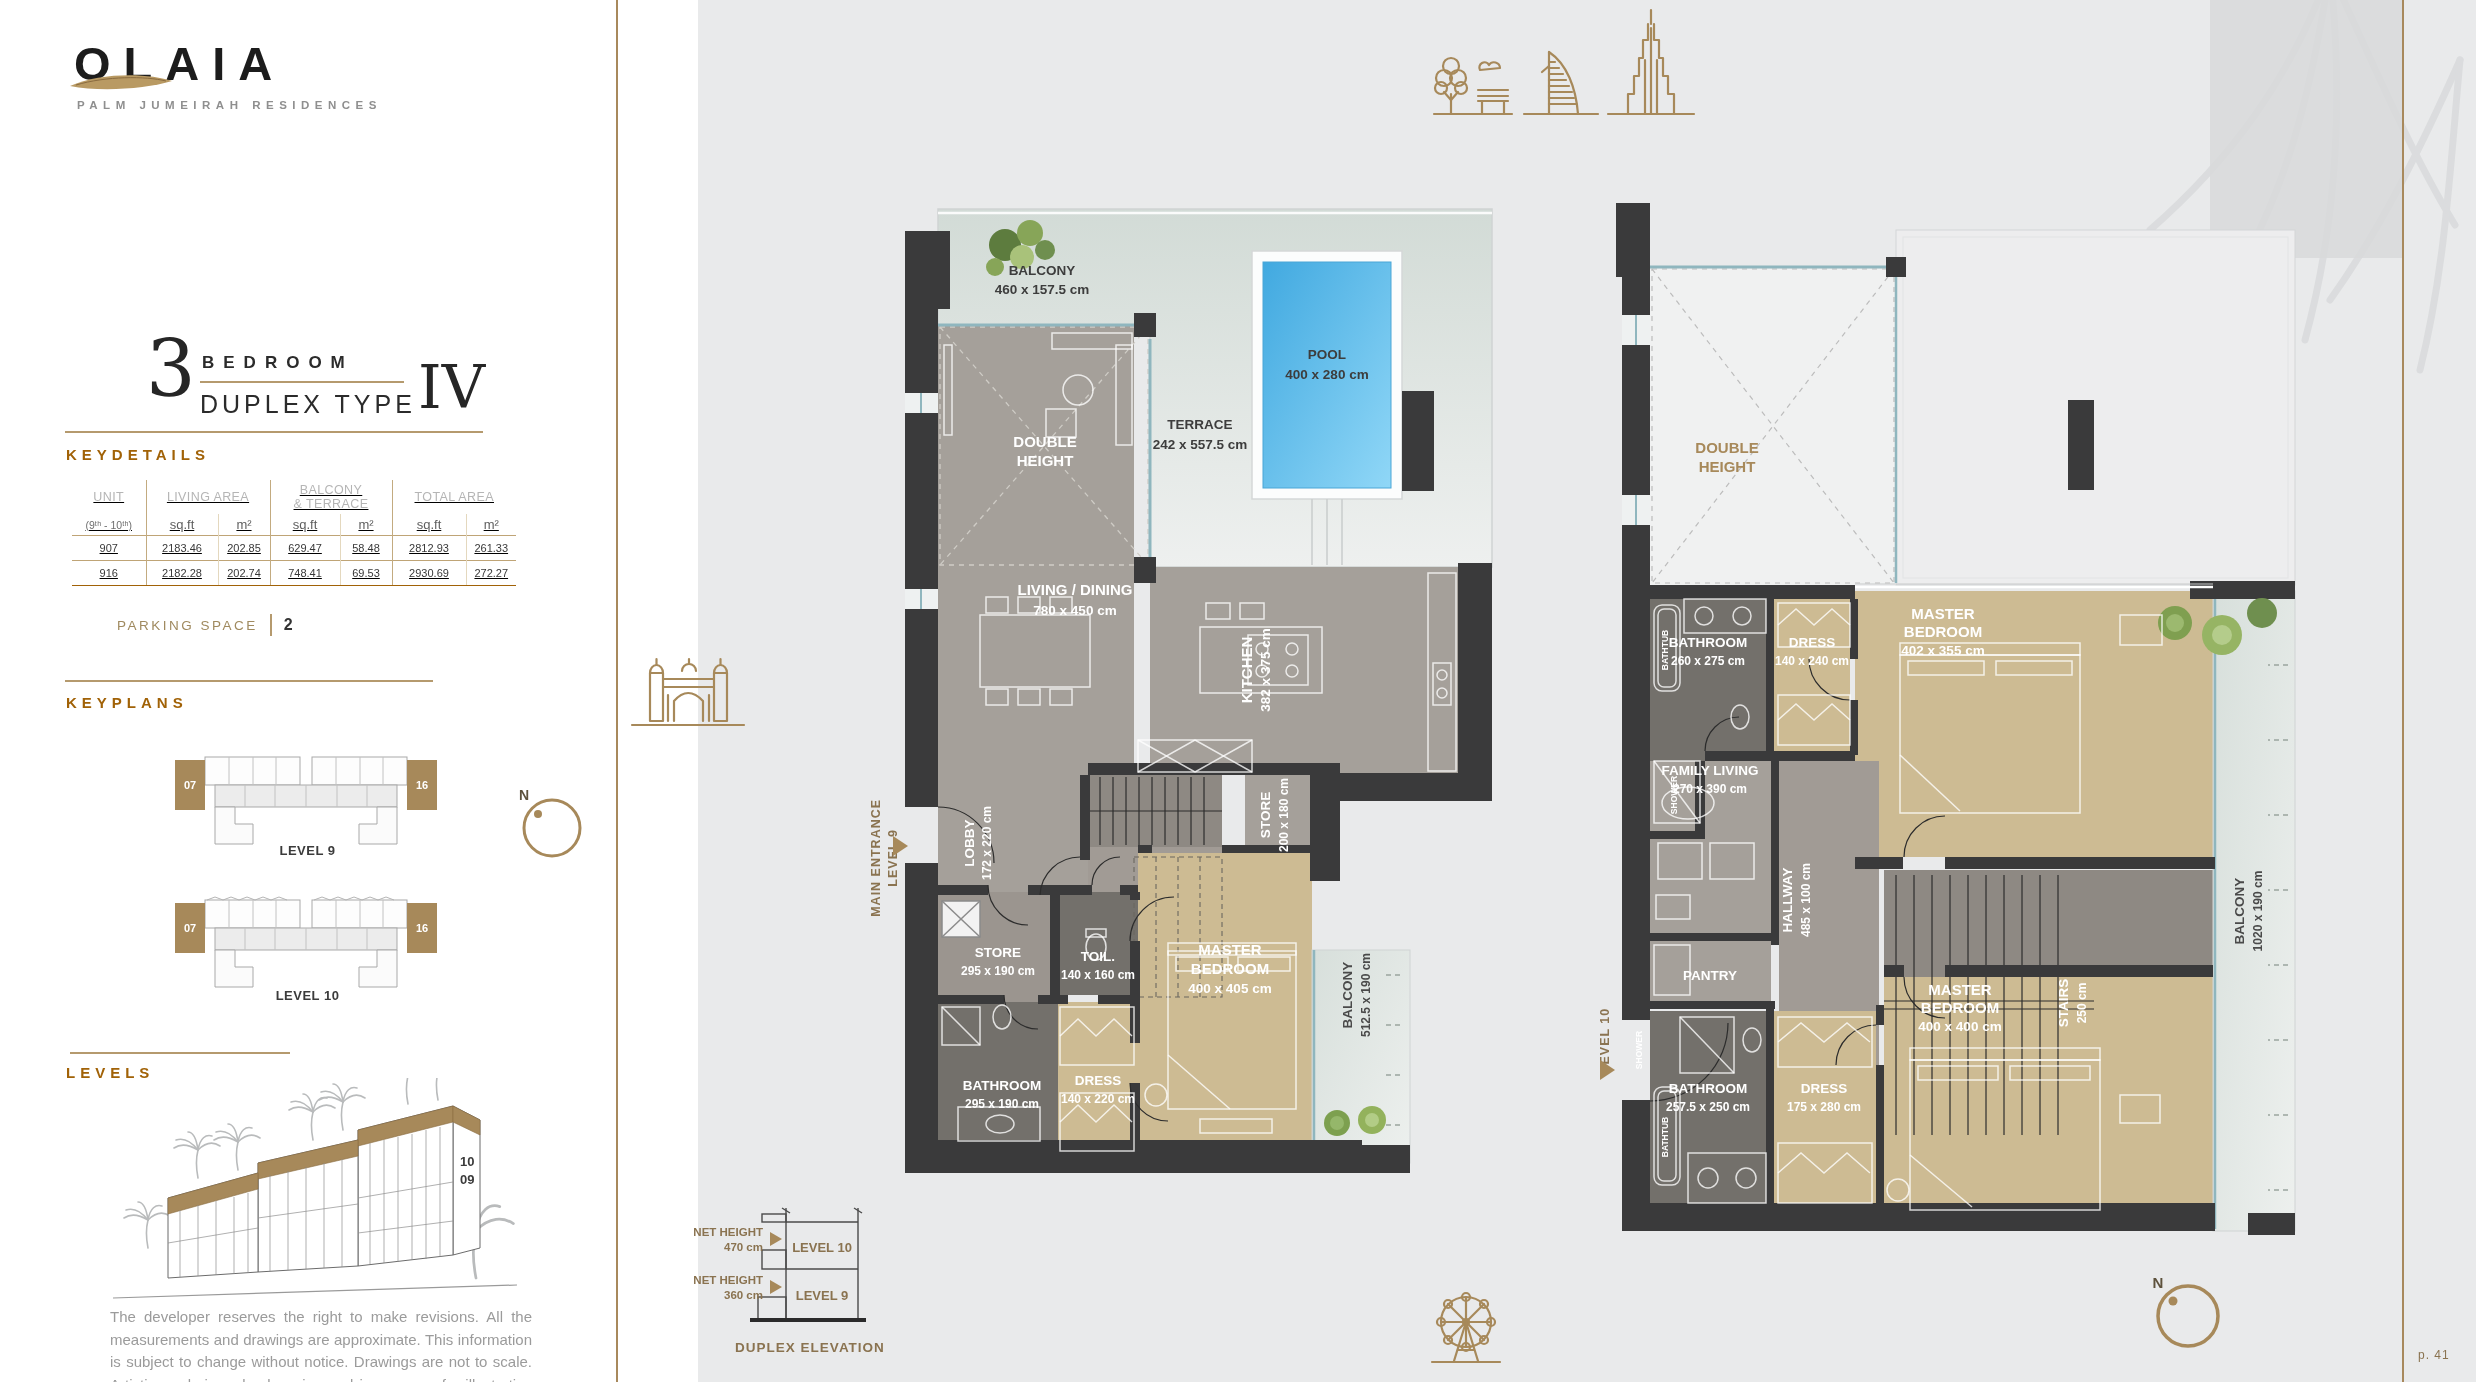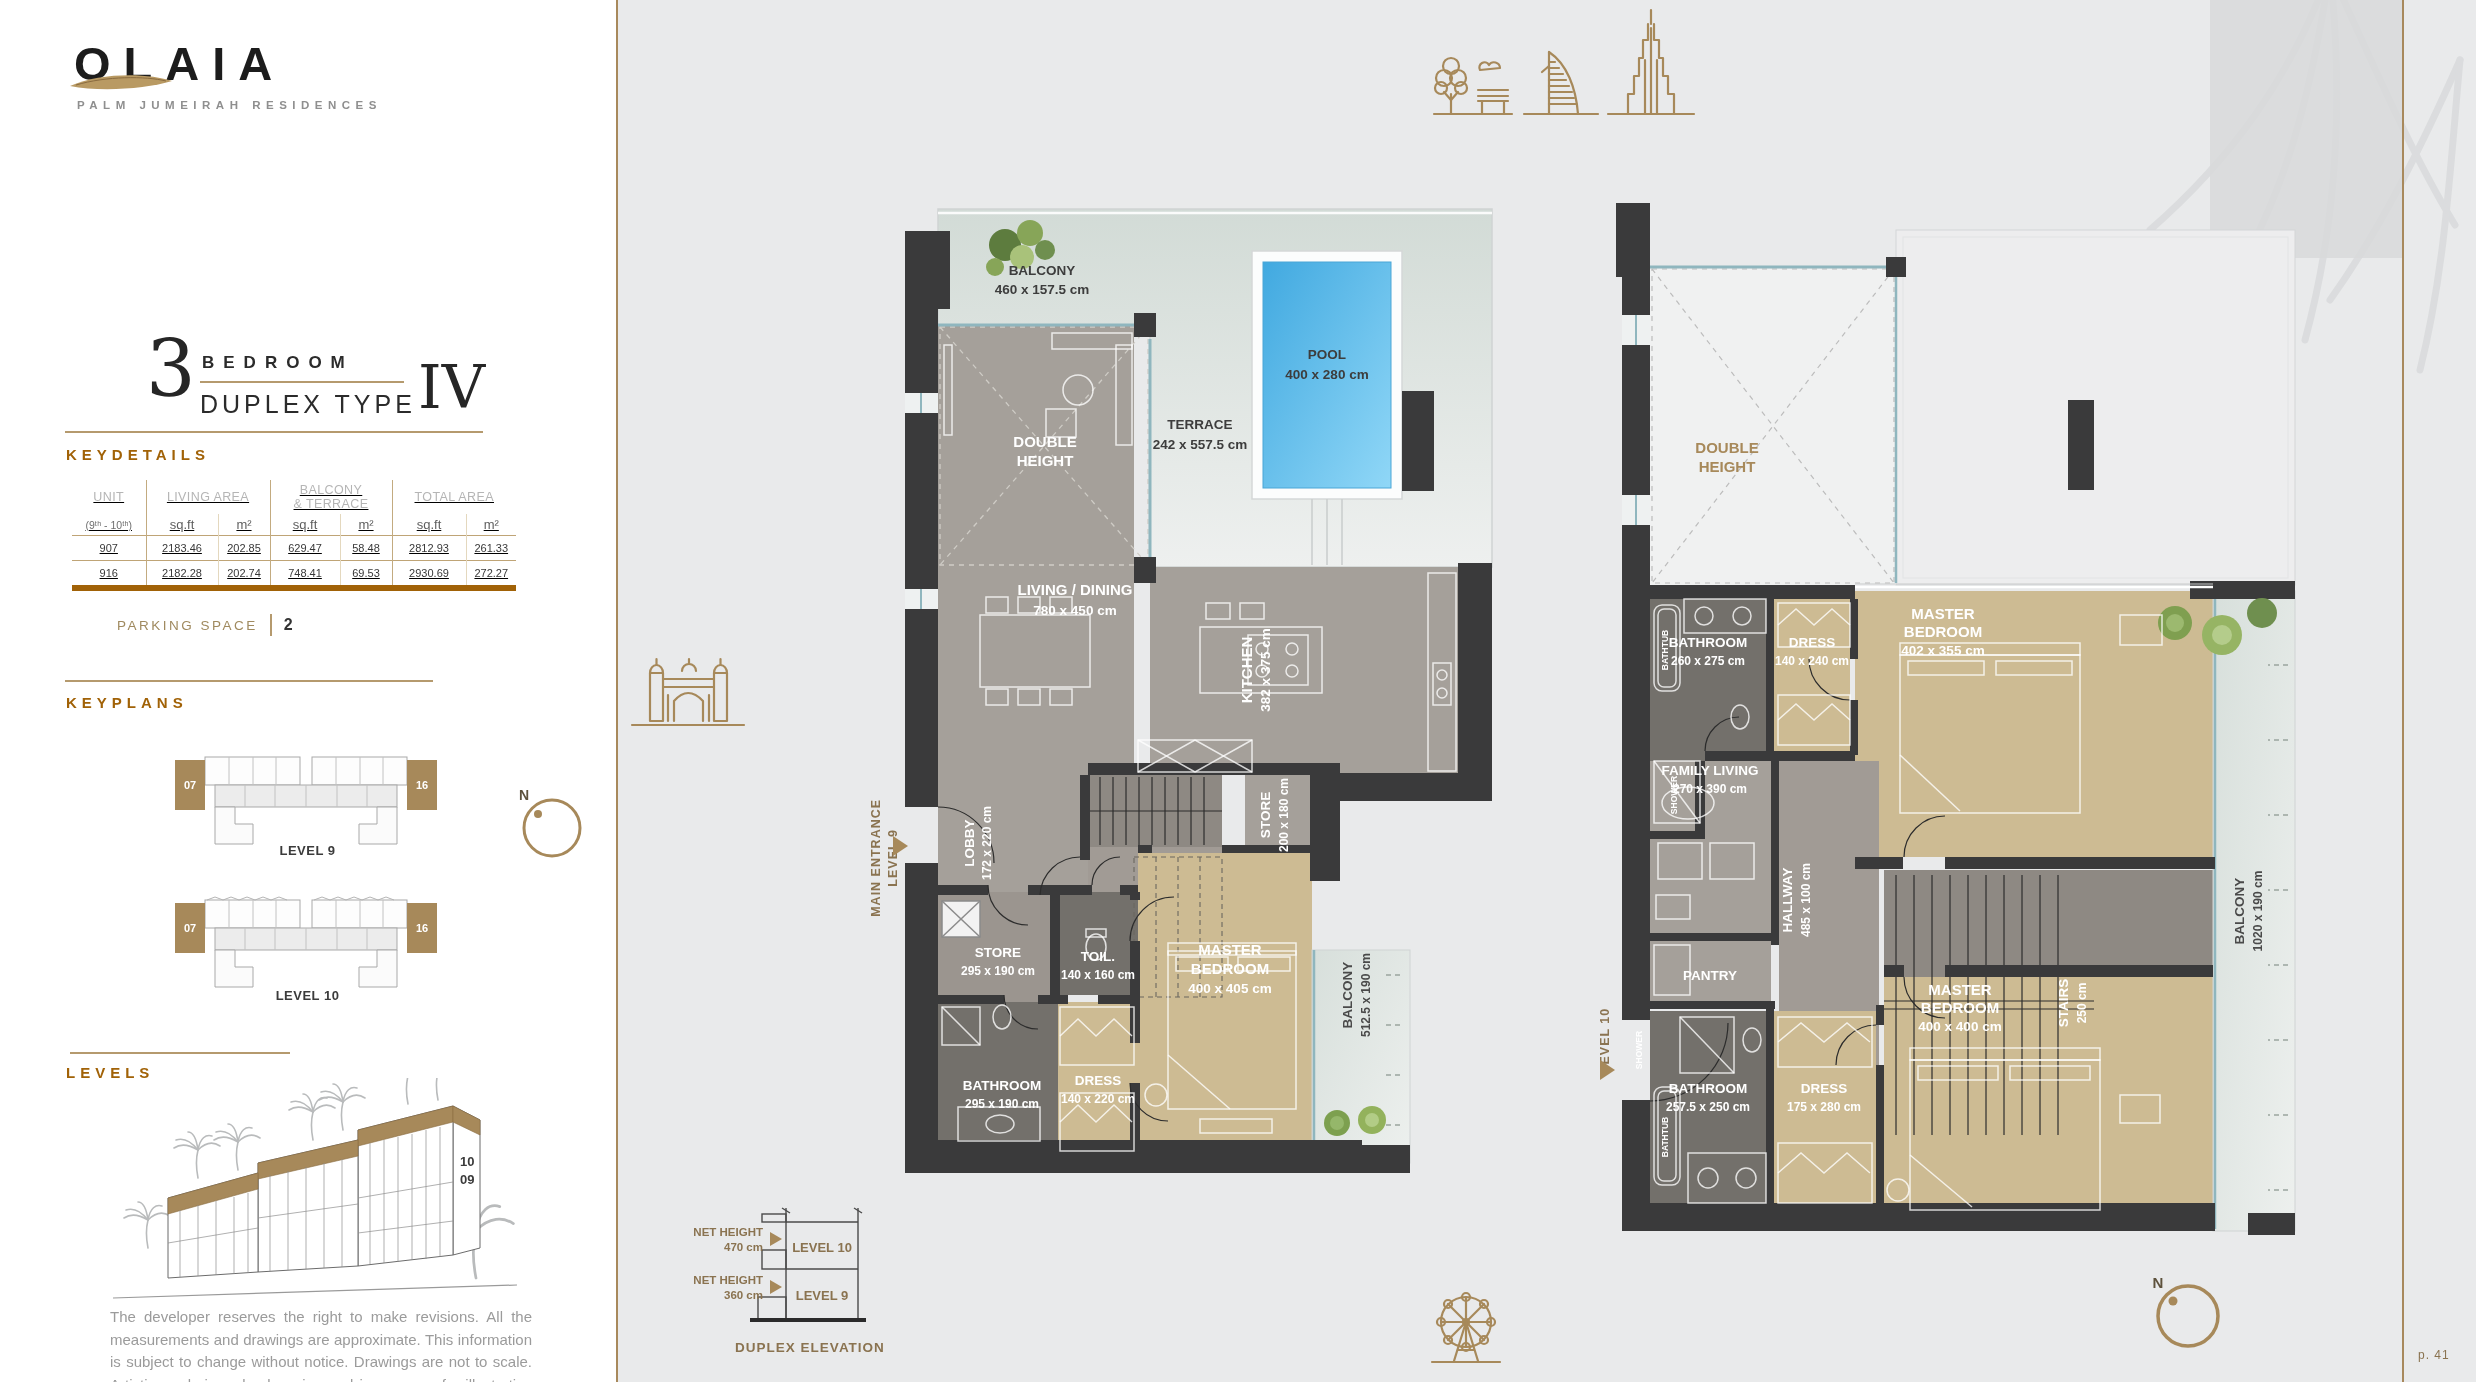--- a/index.html
+++ b/index.html
@@ -1,20 +1,20 @@
 <!DOCTYPE html>
 <html><head>
 <meta charset="utf-8">
 <style>
   html,body{margin:0;padding:0;background:#d0d1d3;}
   .page{position:relative;width:2476px;height:1382px;background:#e9eaeb;overflow:hidden;
         font-family:"Liberation Sans",sans-serif;}
   .abs{position:absolute;}
   
-  .sidebar{position:absolute;left:0;top:0;width:616px;height:1382px;background:#ffffff;}
+  .sidebar{position:absolute;left:0;top:0;width:698px;height:1382px;background:#ffffff;}
   .goldline{position:absolute;top:0;width:2px;height:1382px;background:#a8895c;}
   .logo{position:absolute;left:74px;top:36px;font-size:47px;font-weight:bold;color:#1c1c1c;
         letter-spacing:13px;}
   .tagline{position:absolute;left:77px;top:99px;font-size:11.5px;color:#8f8f8f;letter-spacing:5.5px;font-weight:bold;}
   .big-num{font-family:"DejaVu Serif",serif;color:#262626;}
   .unit-3{position:absolute;left:146px;top:324px;font-size:78px;}
   .unit-iv{position:absolute;left:418px;top:352px;font-size:60px;}
   .bedroom{position:absolute;left:202px;top:353px;font-size:17px;font-weight:bold;letter-spacing:9px;color:#2b2b2b;}
   .bedroom-line{position:absolute;left:200px;top:381px;width:204px;height:2px;background:#b59a6e;}
   .duplex{position:absolute;left:200px;top:390px;font-size:25px;letter-spacing:4px;color:#2b2b2b;}
@@ -23,21 +23,21 @@
   
   .kd-table{position:absolute;left:72px;top:480px;border-collapse:collapse;text-decoration:underline;}
   .kd-table td,.kd-table th{text-align:center;padding:3px 2px;font-weight:normal;}
   .g-title{font-size:12.5px;color:#b5b5b5;letter-spacing:.4px;}
   .g-sub{font-size:10.5px;color:#6f6f6f;font-weight:bold;margin-top:20px;}
   .u-cell{font-size:13px;color:#5e5e5e;font-weight:bold;}
   .d-cell{font-size:11px;color:#383838;padding:6px 2px !important;}
   .bg-gold{border-right:1px solid #c3ab80;}
   .bg-soft{border-right:1px solid #e4d8be;}
   .bt-gold td{border-top:1px solid #bfa476;}
-  .bb-gold td{border-bottom:6px solid #a16207;}
+  .bb-gold td{border-bottom:1px solid #a16207;}
   .parking{position:absolute;left:117px;top:614px;display:flex;align-items:center;}
   .parking .lab{font-size:13.5px;letter-spacing:2.5px;color:#a08a5f;}
   .parking .bar{width:2px;height:22px;background:#b59a6e;margin:0 12px;}
   .parking .val{font-size:16px;font-weight:bold;color:#333;}
   .kp-label{position:absolute;font-size:13px;font-weight:bold;color:#3b3b3b;letter-spacing:.5px;width:265px;text-align:center;}
   .disclaimer{position:absolute;left:110px;top:1306px;width:422px;font-size:15px;line-height:1.5;
               color:#9b9b9b;text-align:justify;}
   
   .vlabel{position:absolute;text-align:center;color:#8a7350;font-weight:bold;font-size:12.5px;
           letter-spacing:1px;line-height:1.35;transform:rotate(-90deg);}

